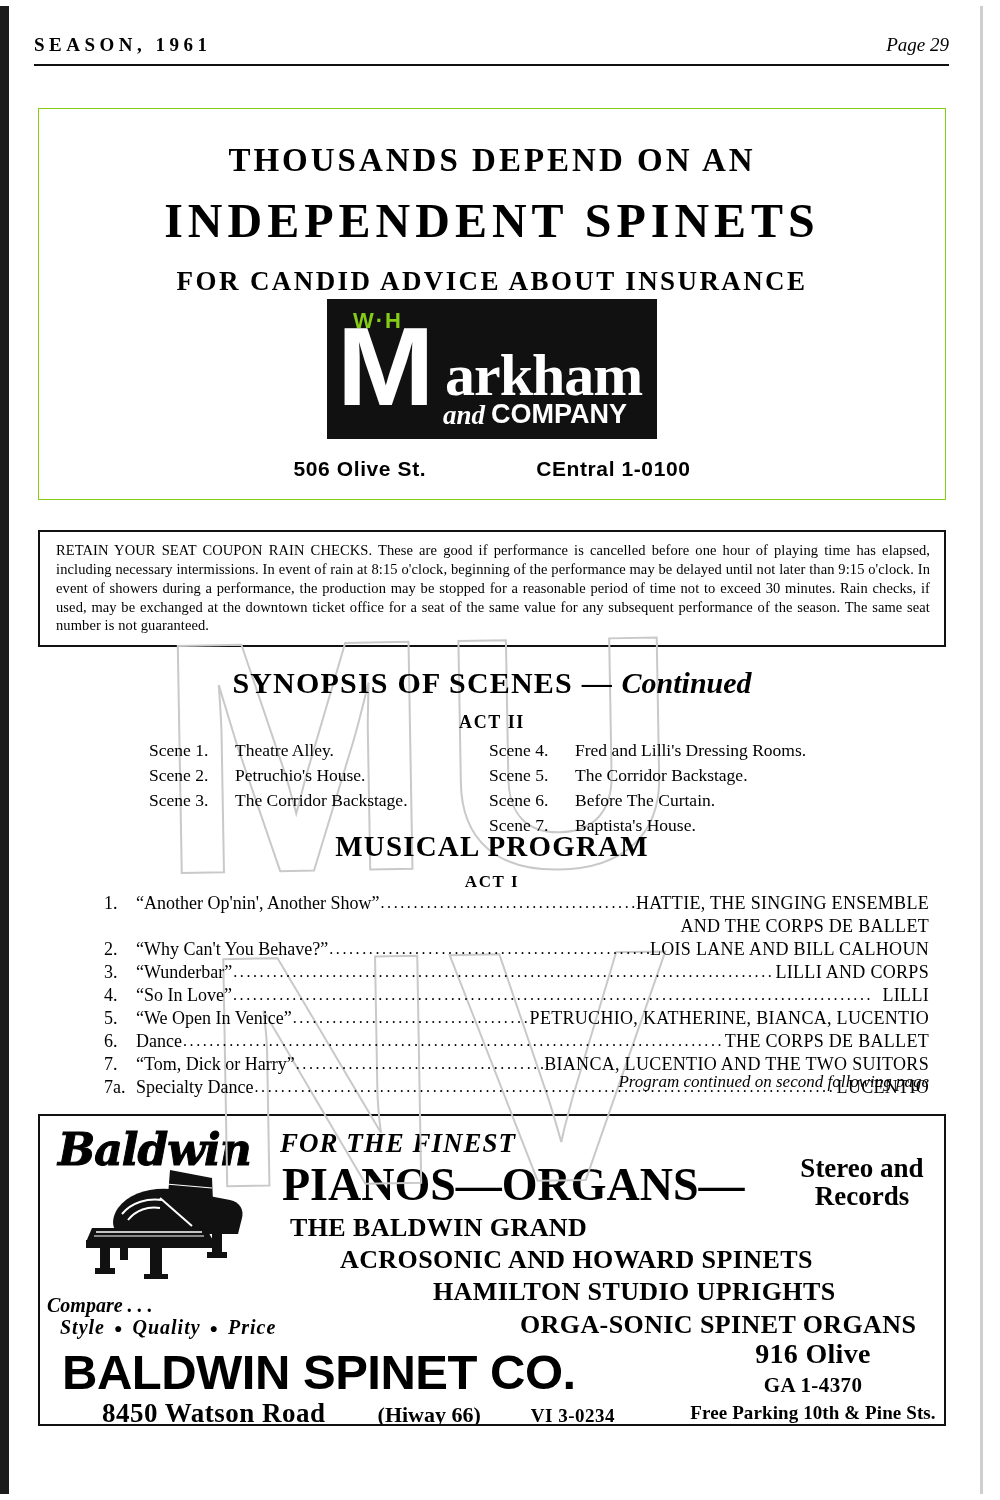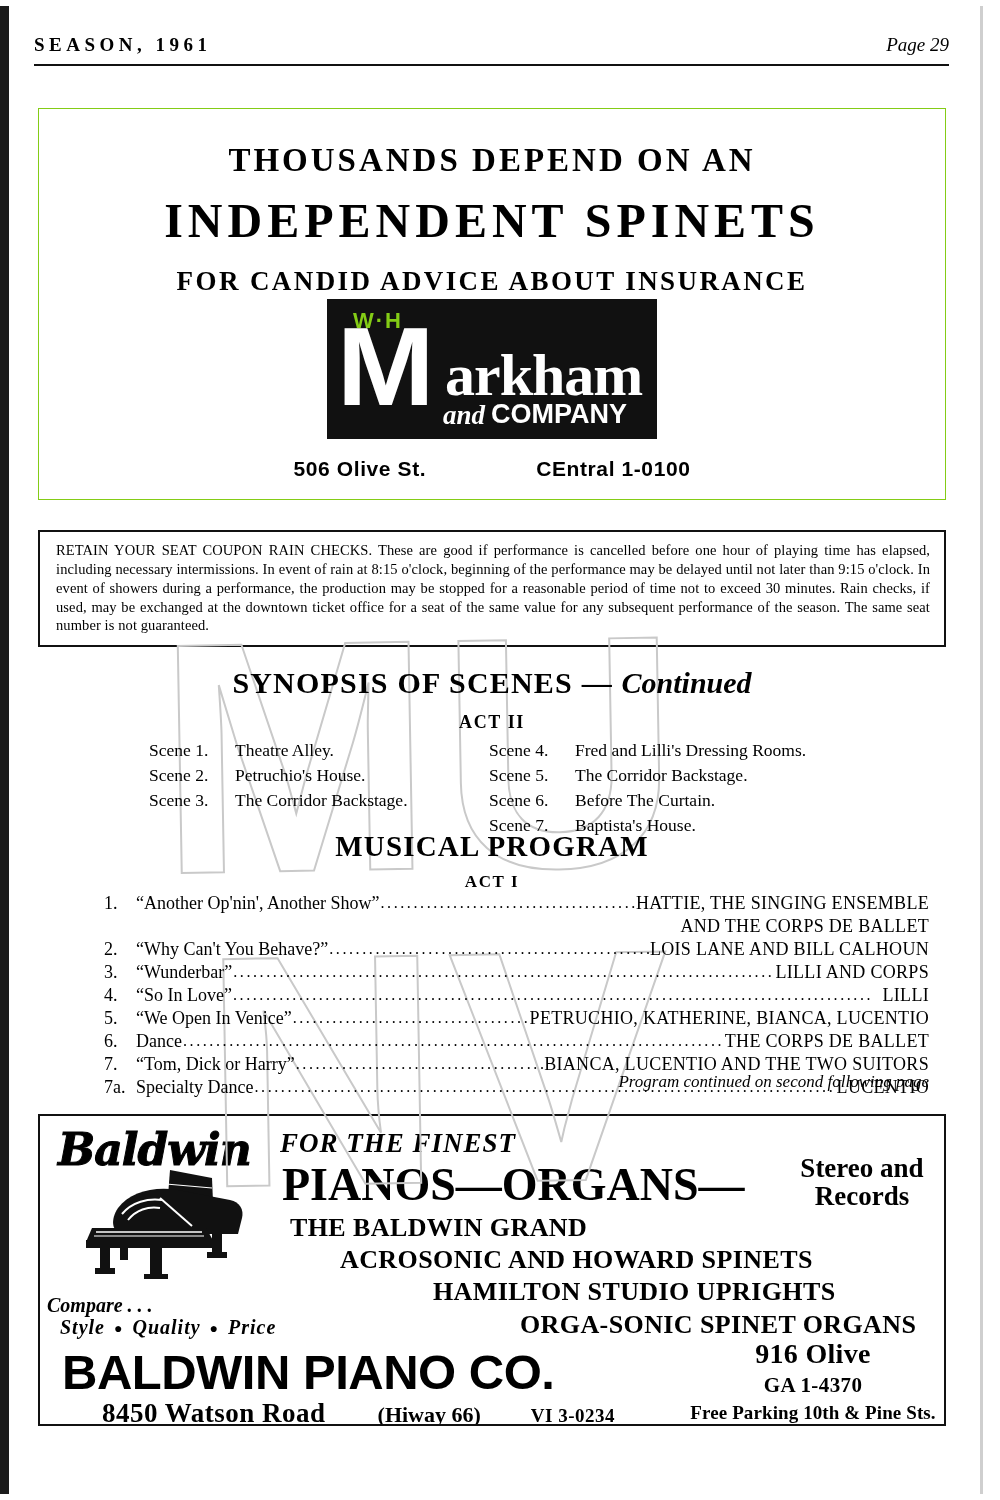--- a/index.html
+++ b/index.html
@@ -469,21 +469,21 @@
       <div>Records</div>
     </div>
 
     <div class="bald-lines">
       <div>THE BALDWIN GRAND</div>
       <div>ACROSONIC AND HOWARD SPINETS</div>
       <div>HAMILTON STUDIO UPRIGHTS</div>
       <div>ORGA-SONIC SPINET ORGANS</div>
     </div>
 
-    <div class="bald-co">BALDWIN PIANO CO.</div>
+    <div class="bald-co">BALDWIN SPINET CO.</div>
 
     <div class="bald-addr">
       <span class="bald-watson">8450 Watson Road</span>
       <span class="bald-hiway">(Hiway 66)</span>
       <span class="bald-phone">VI 3-0234</span>
     </div>
 
     <div class="bald-right">
       <div class="bald-olive">916 Olive</div>
       <div class="bald-ga">GA 1-4370</div>

